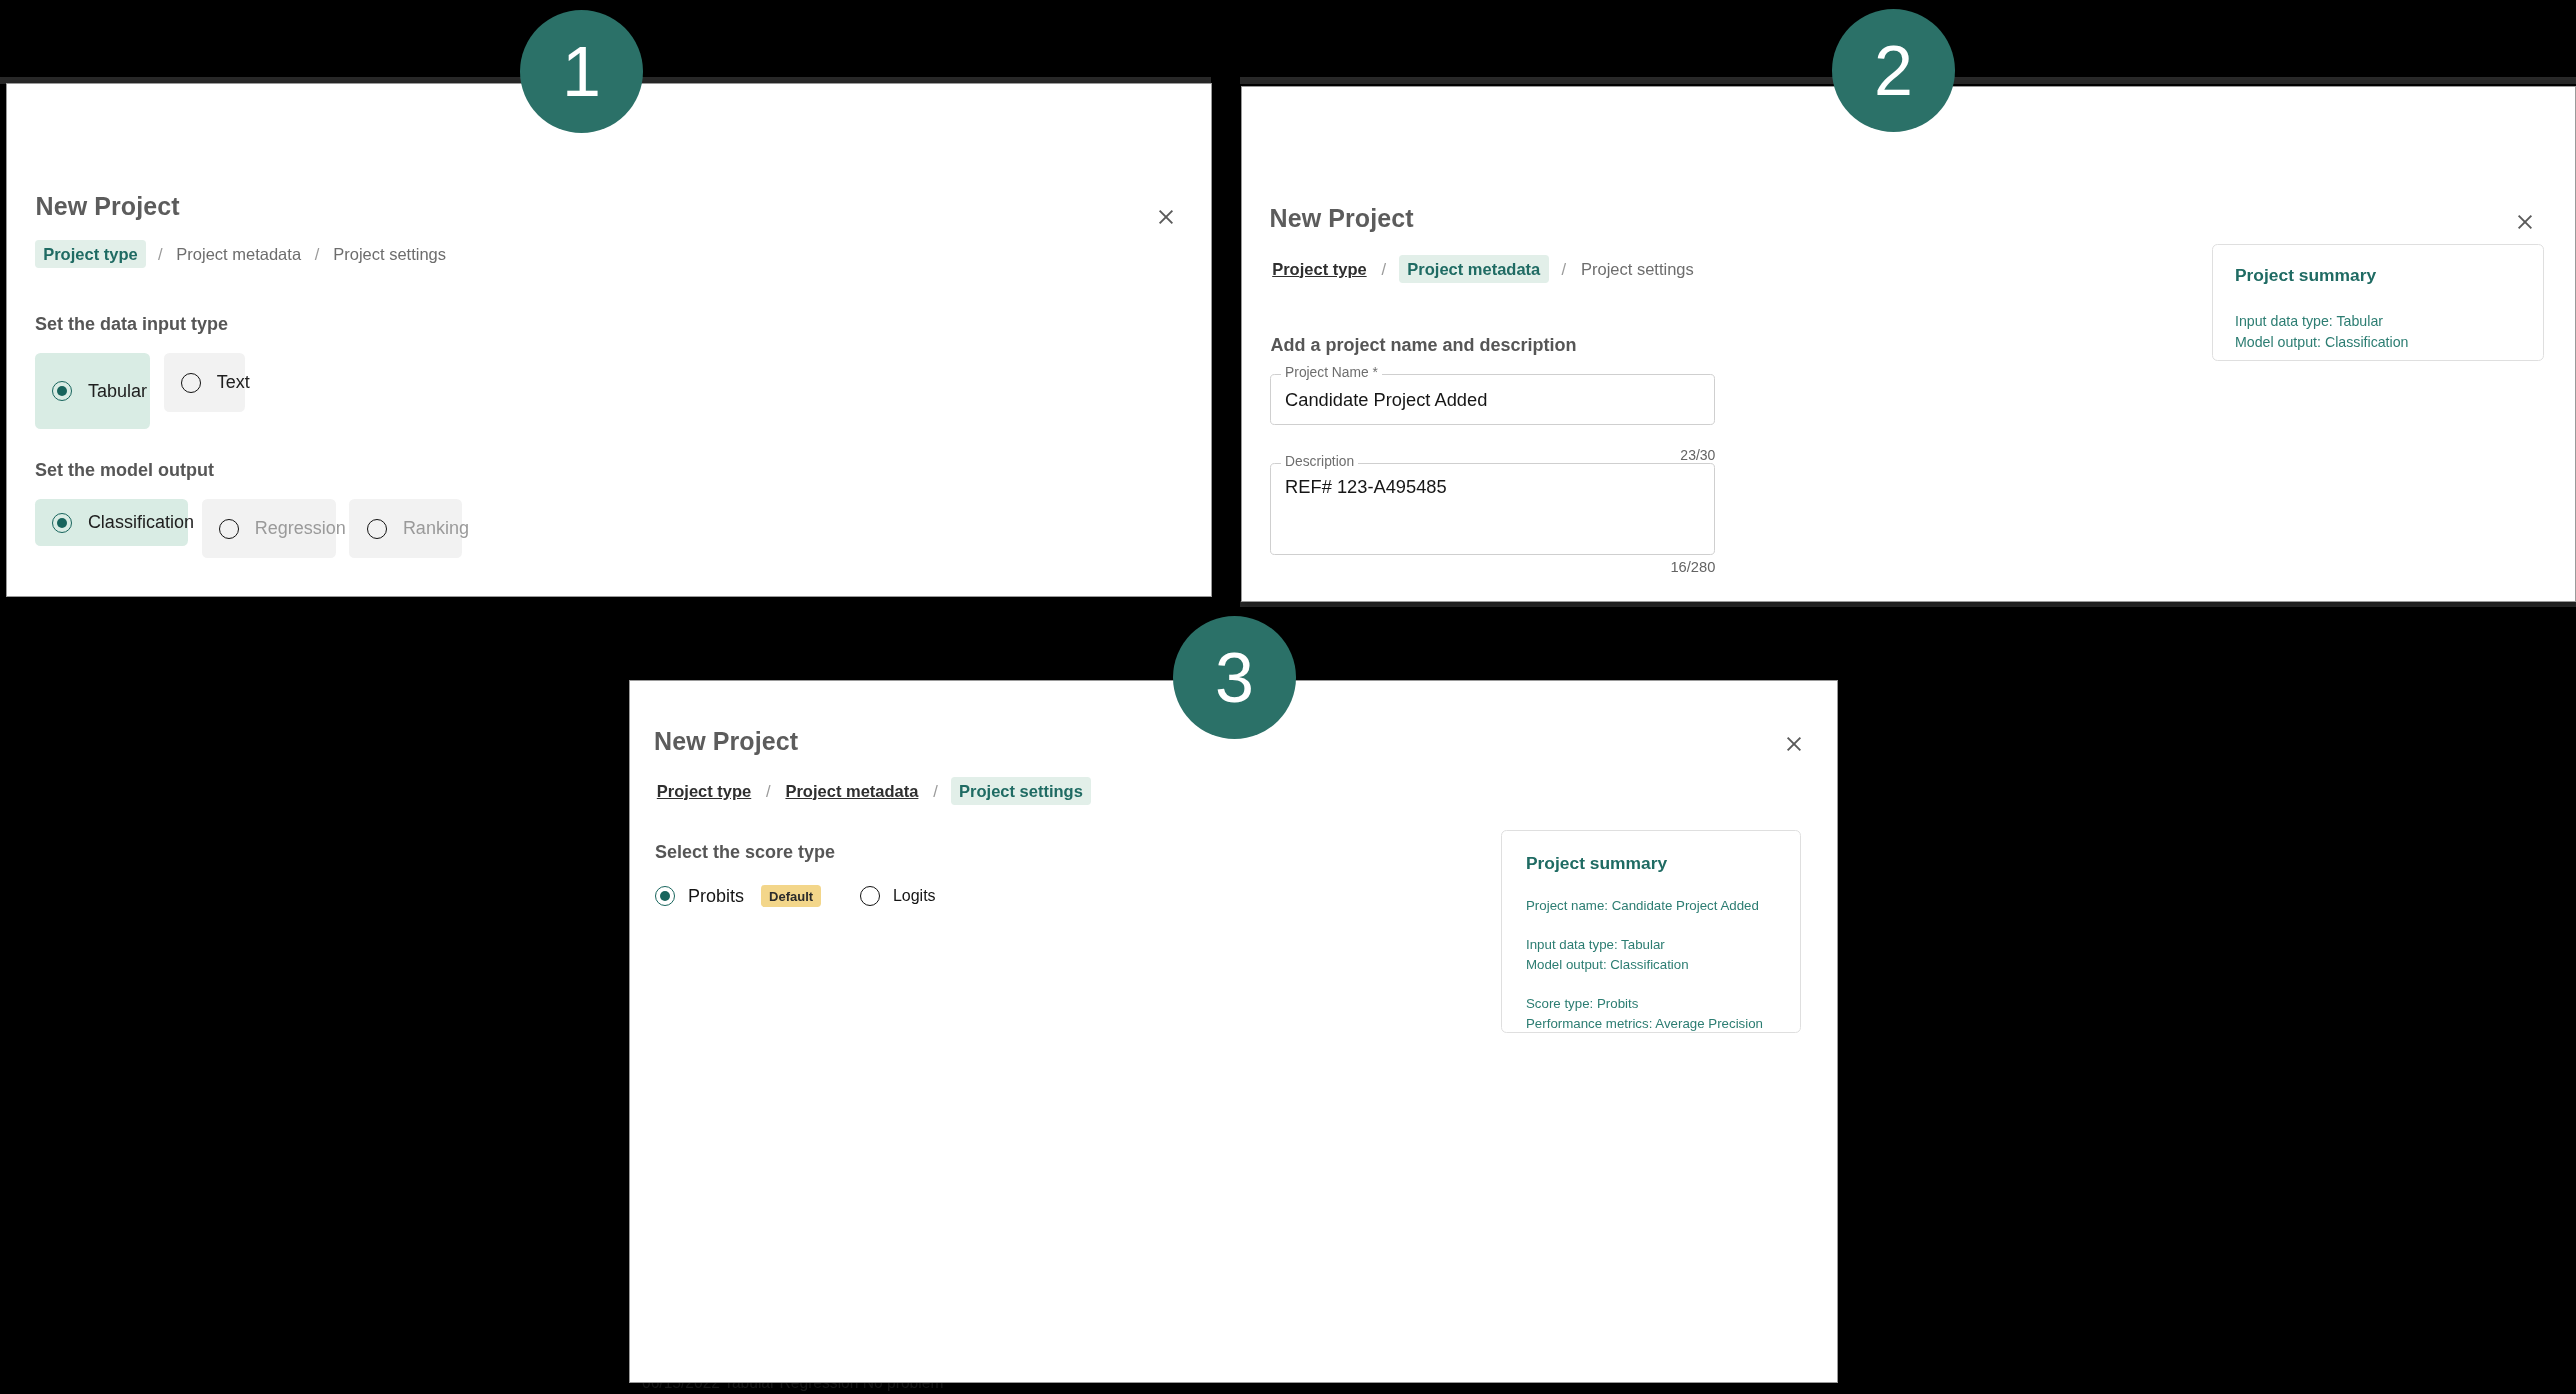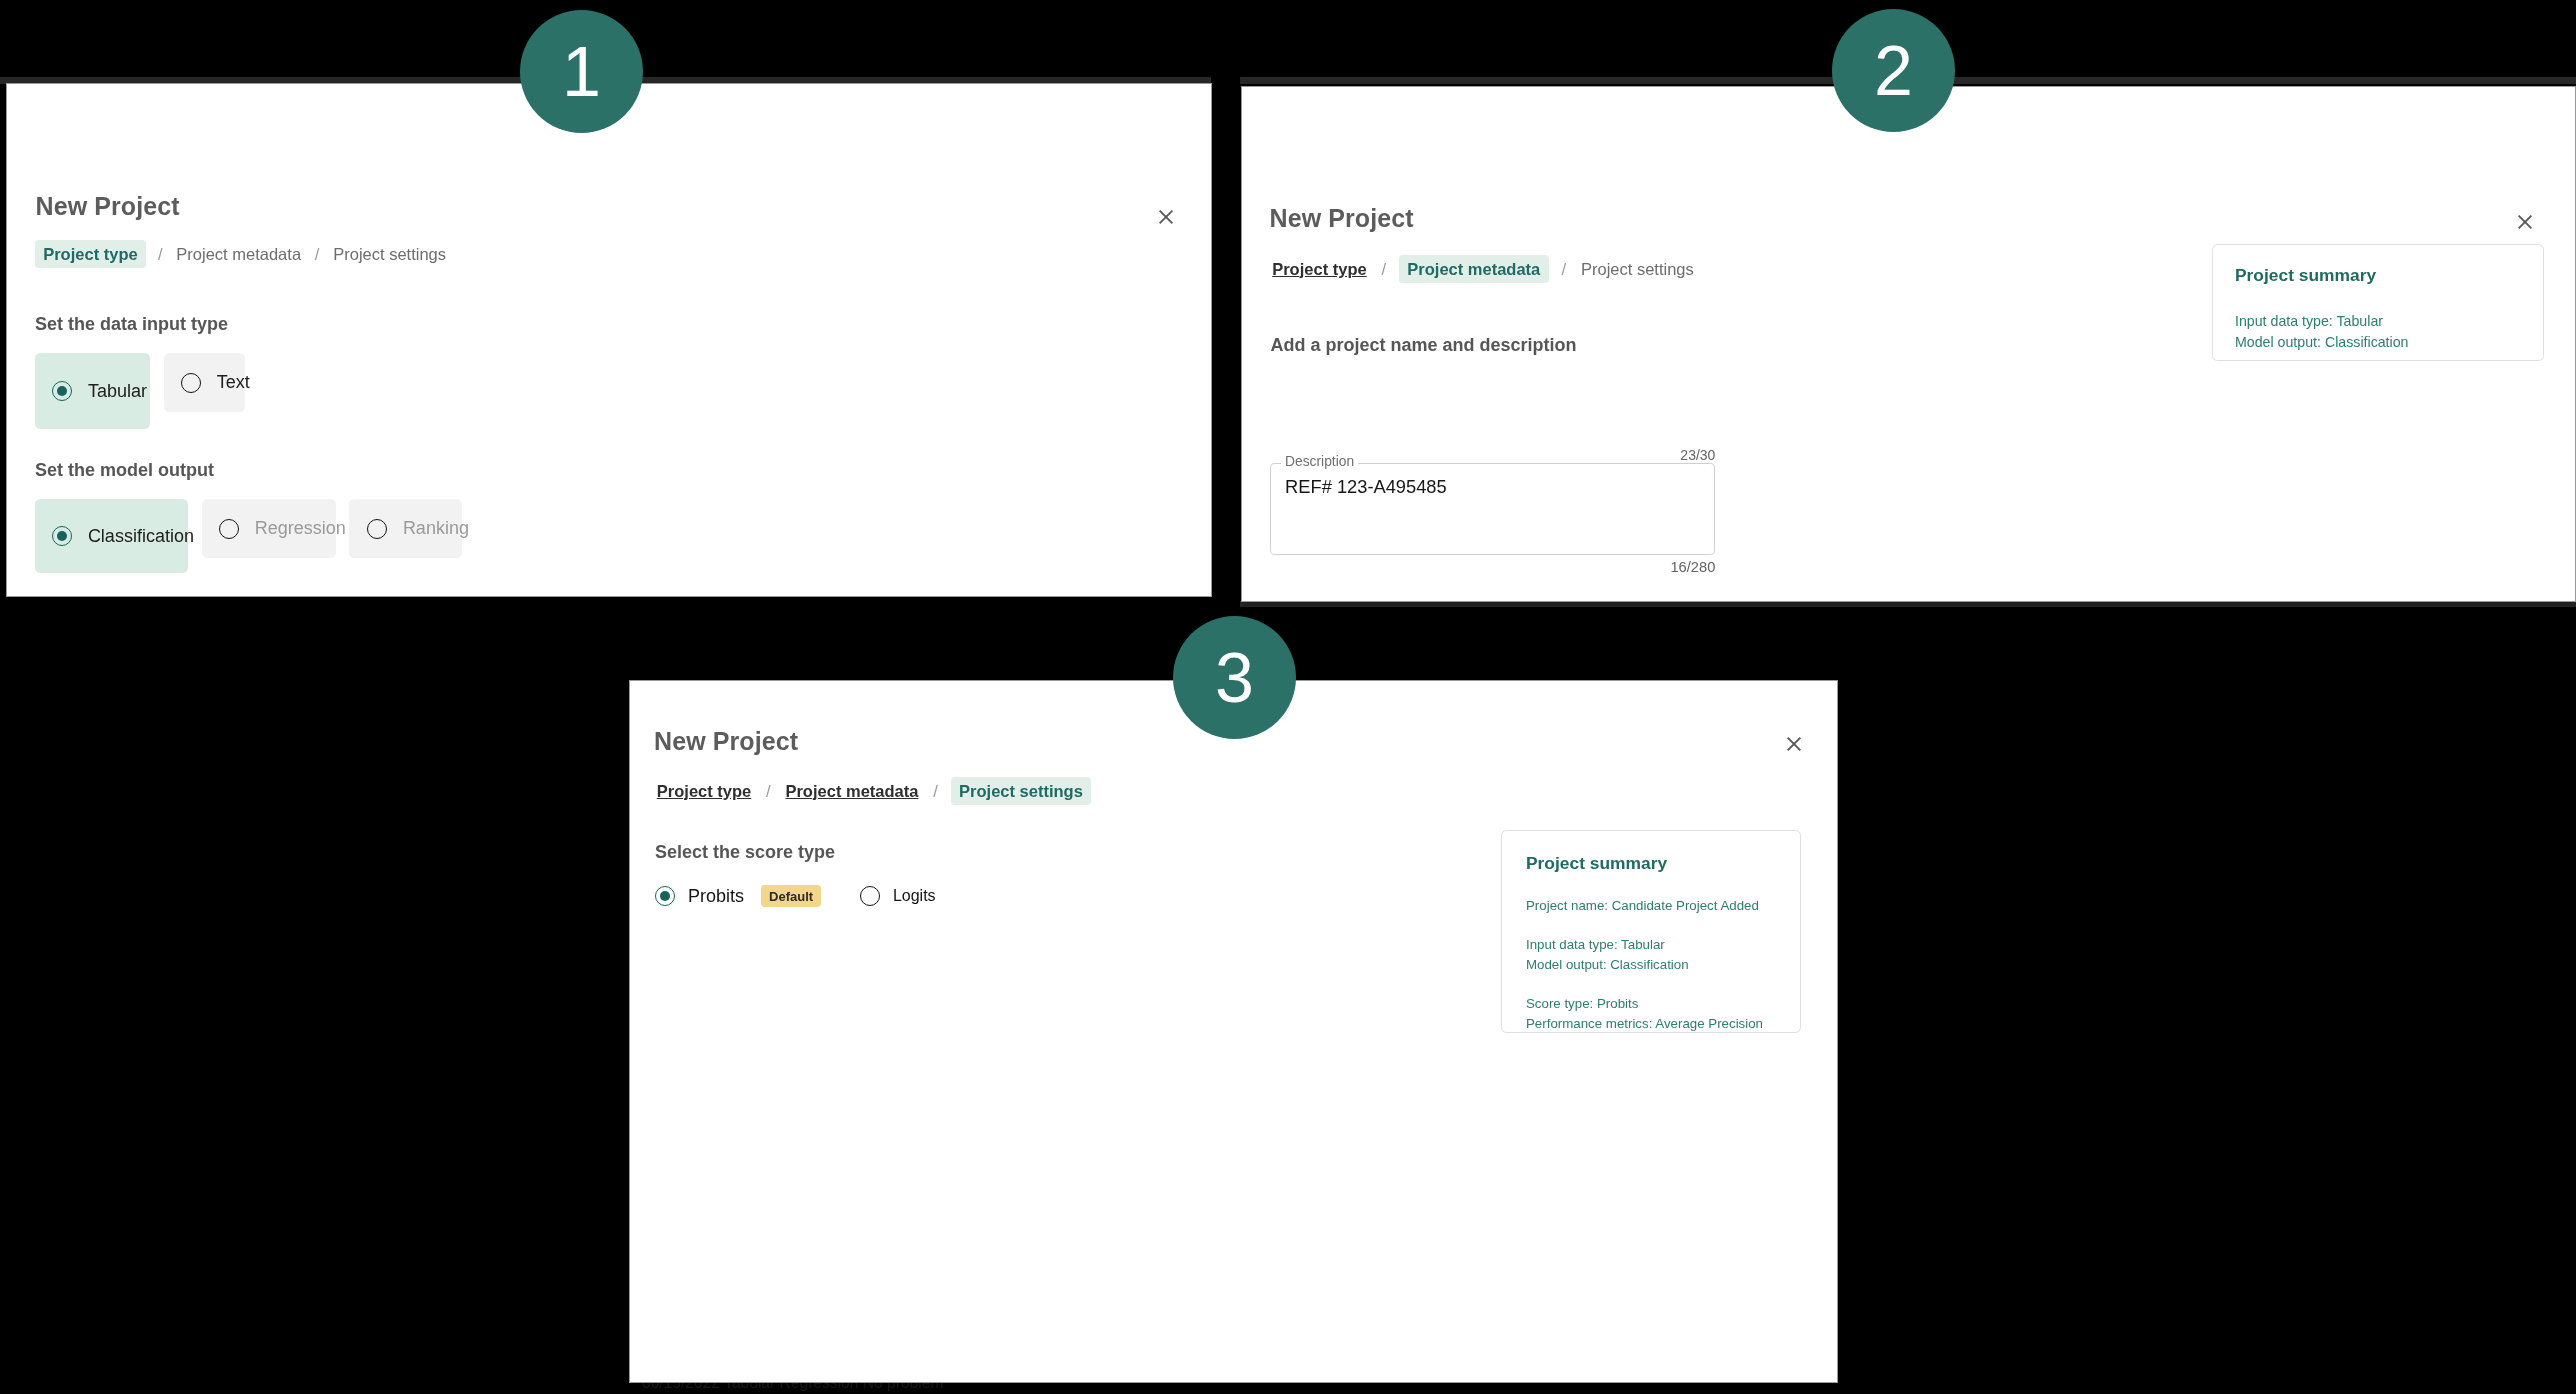--- a/index.html
+++ b/index.html
@@ -186,21 +186,21 @@
       </div>
       <div class="opt" style="width:81px; height:59px; padding-left:17.4px; gap:15.6px;">
         <span class="radio off" style="width:20px; height:20px;"></span>
         <span class="lbl" style="font-size:18px;">Text</span>
       </div>
     </div>
 
     <div class="sec-head" style="position:absolute; left:28.4px; top:376px; font-size:18px;">Set the model output</div>
 
     <div class="opt-row" style="position:absolute; left:28.4px; top:415px; gap:13.8px;">
-      <div class="opt sel" style="width:153px; height:74px; padding-left:17.4px; gap:15.6px;">
+      <div class="opt sel" style="width:153px; height:47px; padding-left:17.4px; gap:15.6px;">
         <span class="radio" style="width:20px; height:20px;">
           <span class="dot" style="width:10px; height:10px;"></span>
         </span>
         <span class="lbl" style="font-size:18px;">Classification</span>
       </div>
       <div class="opt disabled" style="width:134px; height:59px; padding-left:17.4px; gap:15.6px;">
         <span class="radio off" style="width:20px; height:20px;"></span>
         <span class="lbl" style="font-size:18px;">Regression</span>
       </div>
       <div class="opt disabled" style="width:113px; height:59px; padding-left:17.4px; gap:16px;">
@@ -227,20 +227,25 @@
     <div class="crumbs" style="position:absolute; left:28.4px; top:168px; font-size:16.5px;">
       <span class="crumb link" style="padding:4.6px 1.8px;">Project type</span>
       <span class="sep" style="padding:0 13px;">/</span>
       <span class="crumb active" style="padding:4.6px 8.3px;">Project metadata</span>
       <span class="sep" style="padding:0 13px;">/</span>
       <span class="crumb dim" style="padding:4.6px 1.8px;">Project settings</span>
     </div>
 
     <div class="sec-head" style="position:absolute; left:28.4px; top:248px; font-size:18px;">Add a project name and description</div>
 
+    <div class="field" style="position:absolute; left:28.4px; top:287px; width:445px; height:51px;">
+      <div class="box"></div>
+      <span class="legend" style="left:11px; top:-9.2px; font-size:13.8px;">Project Name *</span>
+      <span class="value" style="left:14.7px; top:14.7px; font-size:18.3px;">Candidate Project Added</span>
+    </div>
     <div class="counter" style="position:absolute; left:28.4px; top:360px; width:445px; font-size:14px;">23/30</div>
 
     <div class="field" style="position:absolute; left:28.4px; top:376px; width:445px; height:92px;">
       <div class="box"></div>
       <span class="legend" style="left:11px; top:-9.2px; font-size:13.8px;">Description</span>
       <span class="value" style="left:14.7px; top:13px; font-size:18.3px;">REF# 123-A495485</span>
     </div>
     <div class="counter" style="position:absolute; left:28.4px; top:472px; width:445px; font-size:14.7px;">16/280</div>
 
     <div class="summary" style="position:absolute; left:970px; top:157px; width:332px; height:117px; padding:20px 22px;">

